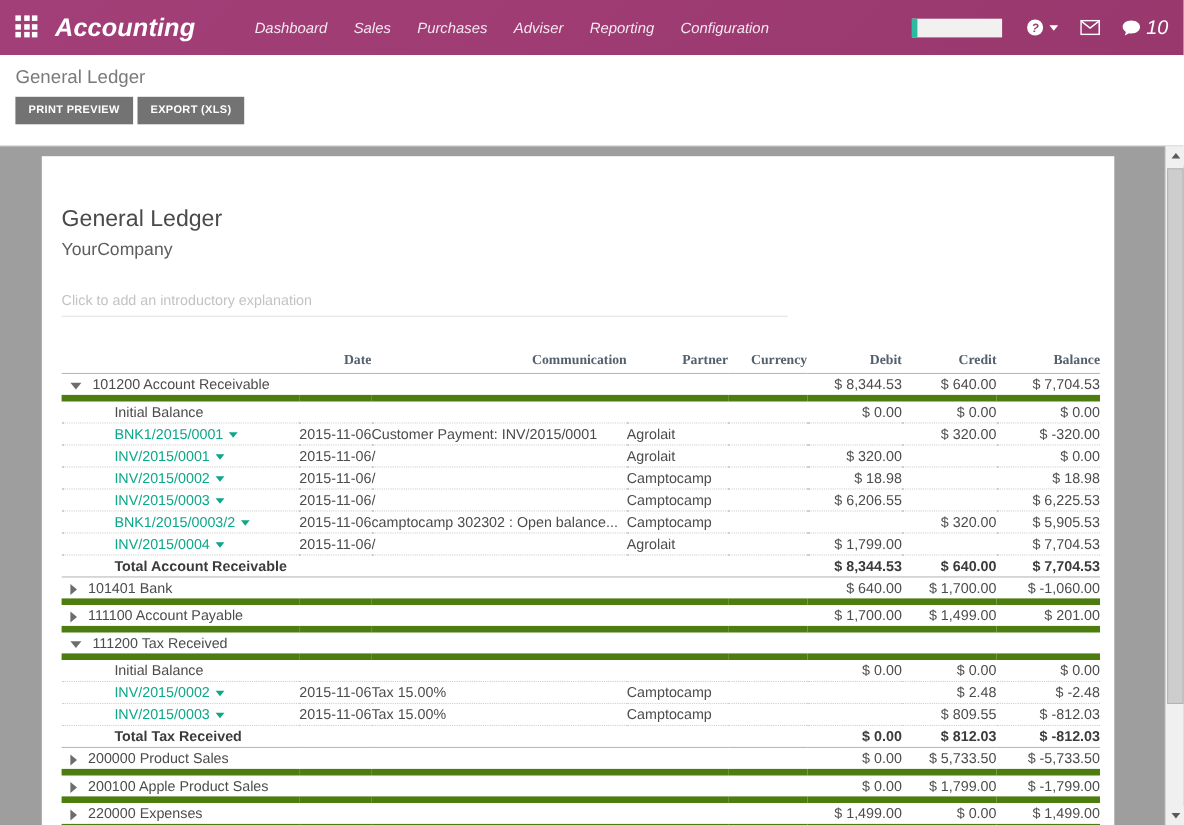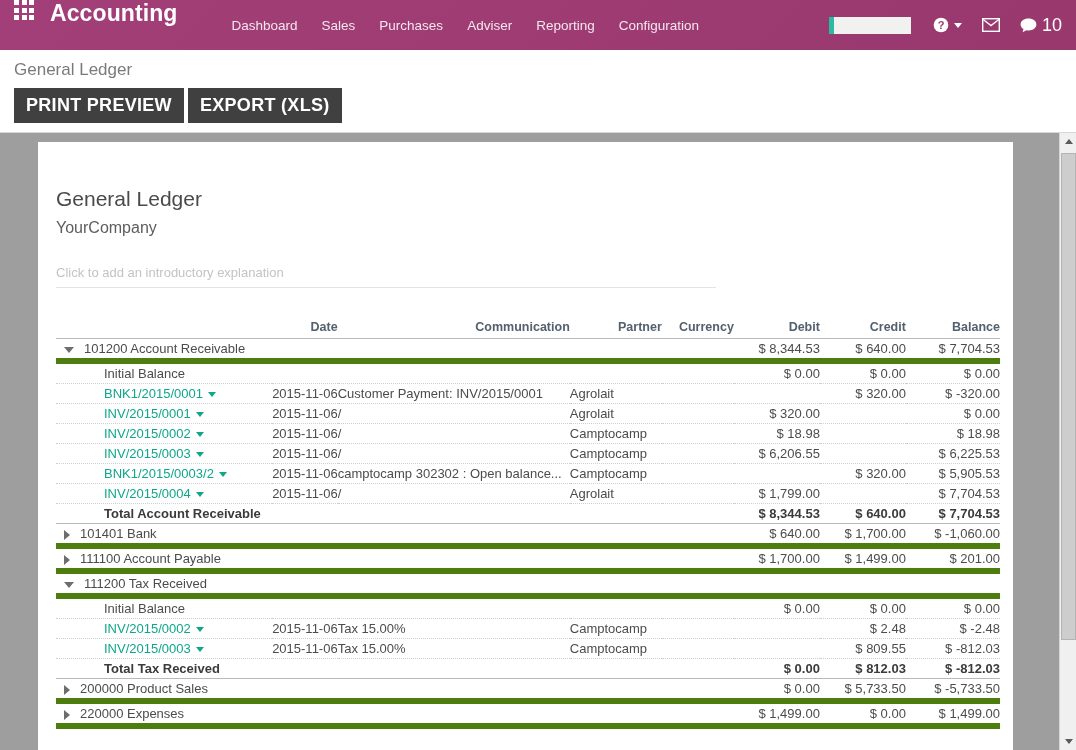--- a/index.html
+++ b/index.html
@@ -10,22 +10,24 @@
     font-family: "Liberation Sans", sans-serif;
     background: #ffffff;
   }
 
   
   .navbar {
     height: 50px;
     background: #9c3d70;
     background-image: linear-gradient(135deg,#a33f78 0%,#98386d 100%);
     display: flex;
+    align-items: center;
     padding: 0 14px;
     position: relative;
+    font-style: italic;
   }
   .apps-icon {
     width: 22px; height: 22px;
     display: grid;
     grid-template-columns: repeat(3, 5px);
     grid-template-rows: repeat(3, 5px);
     gap: 2.5px;
     margin-right: 14px;
     cursor: pointer;
   }
@@ -90,24 +92,24 @@
   .breadcrumb {
     font-size: 17px;
     color: #7a7a7a;
     padding-top: 10px;
     padding-bottom: 8px;
     cursor: default;
   }
   .cp-row { display: flex; align-items: center; }
   .btn-group { display: flex; }
   .btn {
-    background: #404040;
+    background: #737373;
     color: #ffffff;
     border: none;
-    font-size: 18px;
+    font-size: 10px;
     font-weight: bold;
     letter-spacing: .3px;
     padding: 7px 12px;
     cursor: pointer;
     margin-right: 4px;
     font-family: "Liberation Sans", sans-serif;
   }
   .filters {
     position: absolute;
     left: 533px; top: 98px;
@@ -178,20 +180,21 @@
     color: #4c4c4c;
   }
   table.gl th {
     font-weight: bold;
     font-size: 12.5px;
     color: #53606d;
     padding: 0 0 4px 0;
     border-bottom: 1px solid #b9b9b9;
     text-align: right;
     white-space: nowrap;
+    font-family: Liberation Serif, serif;
   }
   th.c-name { text-align: left; width: 216px; }
   th.c-date { width: 56px; }
   th.c-comm { text-align: left; width: 232px; padding-left: 8px;}
   th.c-partner { text-align: left; width: 92px; }
   th.c-curr { width: 72px; }
   th.c-debit { width: 86px; }
   th.c-credit { width: 86px; }
   th.c-balance { width: 94px; }
 
@@ -556,20 +559,30 @@
             <td class="name"><span class="tri right"></span><span>200000 Product Sales</span></td>
             <td class="date"></td>
             <td class="comm"></td>
             <td class="partner"></td>
             <td class="currency"></td>
             <td class="num">$ 0.00</td>
             <td class="num">$ 5,733.50</td>
             <td class="num">$ -5,733.50</td>
           </tr>
           <tr class="account">
+            <td class="name"><span class="tri right"></span><span>200100 Apple Product Sales</span></td>
+            <td class="date"></td>
+            <td class="comm"></td>
+            <td class="partner"></td>
+            <td class="currency"></td>
+            <td class="num">$ 0.00</td>
+            <td class="num">$ 1,799.00</td>
+            <td class="num">$ -1,799.00</td>
+          </tr>
+          <tr class="account">
             <td class="name"><span class="tri right"></span><span>220000 Expenses</span></td>
             <td class="date"></td>
             <td class="comm"></td>
             <td class="partner"></td>
             <td class="currency"></td>
             <td class="num">$ 1,499.00</td>
             <td class="num">$ 0.00</td>
             <td class="num">$ 1,499.00</td>
           </tr>
         </tbody>

